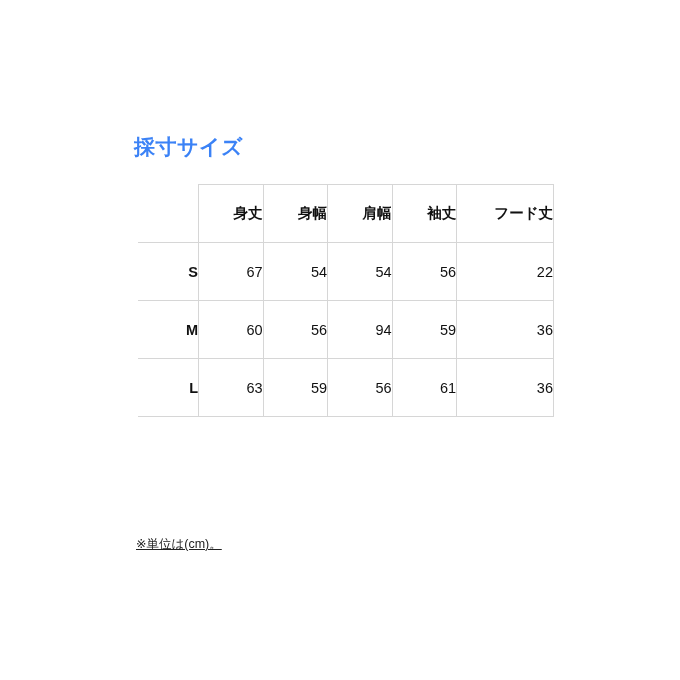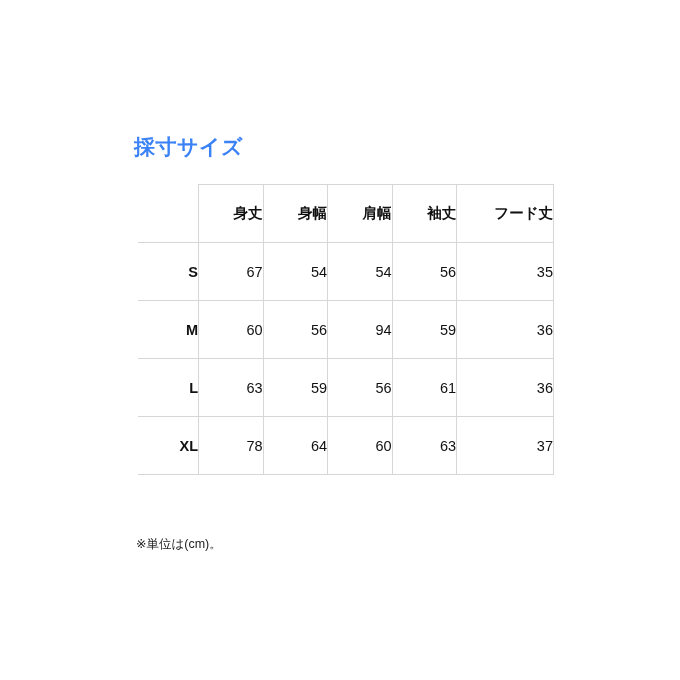--- a/index.html
+++ b/index.html
@@ -64,20 +64,21 @@
   }
   .col-label { width: 60px; }
   .col-data  { width: 64px; }
   .col-wide  { width: 96px; }
   .note {
     position: absolute;
     left: 136px;
     top: 536px;
     font-size: 12.5px;
     color: #222222;
+    text-decoration: underline;
   }
 </style>
 </head>
 <body>
 
 <div class="page">
 
   <div class="title">採寸サイズ</div>
 
   <table class="size-table">
@@ -99,44 +100,36 @@
         <th>フード丈</th>
       </tr>
     </thead>
     <tbody>
       <tr>
         <th class="rowhead">S</th>
         <td>67</td>
         <td>54</td>
         <td>54</td>
         <td>56</td>
-        <td>35</td>
+        <td>22</td>
       </tr>
       <tr>
         <th class="rowhead">M</th>
         <td>60</td>
         <td>56</td>
         <td>94</td>
         <td>59</td>
         <td>36</td>
       </tr>
       <tr>
         <th class="rowhead">L</th>
         <td>63</td>
         <td>59</td>
         <td>56</td>
         <td>61</td>
         <td>36</td>
       </tr>
-      <tr>
-        <th class="rowhead">XL</th>
-        <td>78</td>
-        <td>64</td>
-        <td>60</td>
-        <td>63</td>
-        <td>37</td>
-      </tr>
     </tbody>
   </table>
 
   <div class="note">※単位は(cm)。</div>
 
 </div>
 
 </body></html>

